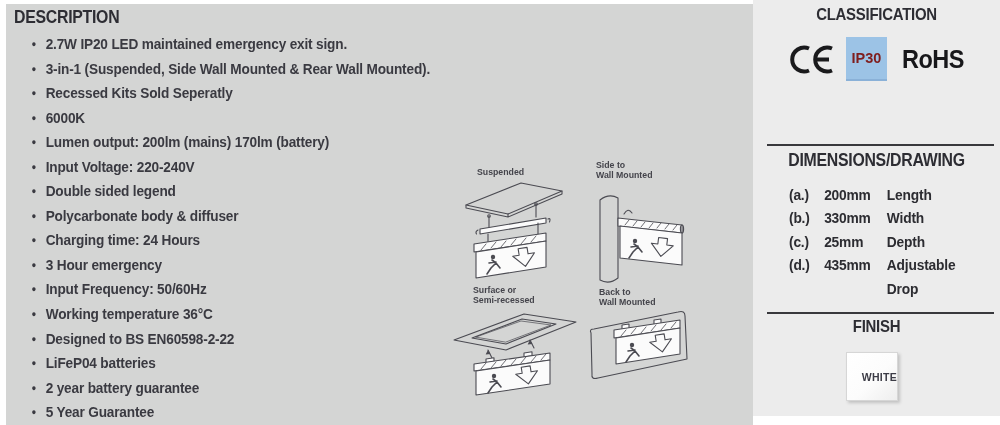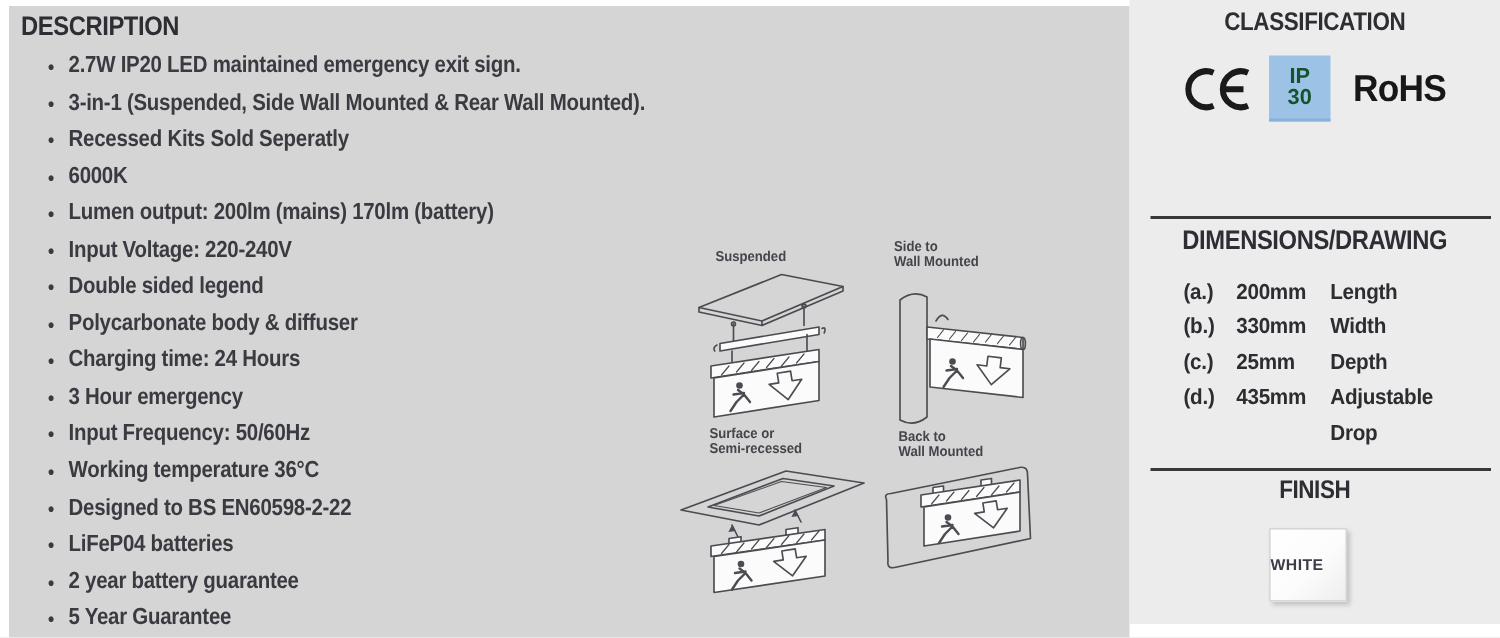--- a/index.html
+++ b/index.html
@@ -16,36 +16,36 @@
     font-size:15.5px;font-weight:700;color:#3a3a41;letter-spacing:-0.2px;white-space:nowrap;}
   .bullets li::before{content:"●";position:absolute;left:20px;top:0;font-size:9px;color:#3a3a41;}
   .dlabel{position:absolute;font-size:9.5px;line-height:10px;font-weight:700;color:#44444b;
     transform:scaleX(0.92);transform-origin:0 0;}
   .dlabel span{display:block;}
   .dsvg{position:absolute;}
   
   .rp-h{position:absolute;left:0;width:100%;text-align:center;font-size:17px;}
   .class-h{top:5px;}
   .marks{position:absolute;top:34px;left:0;width:100%;height:50px;display:flex;align-items:center;justify-content:center;gap:13px;}
-  .ip-badge{width:41px;height:42px;background:#9cc3e6;border-bottom:2px solid #8ab1d8;color:#14532d;
-    font-weight:700;font-size:14.5px;line-height:14.5px;display:flex;flex-direction:column;align-items:center;justify-content:center;}
+  .ip-badge{width:41px;height:42px;background:#9cc3e6;border-bottom:2px solid #8ab1d8;color:#7f1d1d;
+    font-weight:700;font-size:14.5px;line-height:14.5px;display:flex;align-items:center;justify-content:center;}
   .rohs{font-size:25px;font-weight:700;color:#17171a;letter-spacing:-0.5px;transform:scaleX(0.94);}
   .rule{position:absolute;left:14px;width:227px;height:2px;background:#38383c;}
   .rule1{top:144px;}
   .rule2{top:312px;}
   .dims-h{top:150px;font-size:18px;}
   .dims{position:absolute;top:184px;left:36px;display:grid;grid-template-columns:37px 66px 88px;
     font-size:14.5px;line-height:23.4px;font-weight:700;color:#2c2c31;letter-spacing:-0.2px;
     transform:scaleX(0.95);transform-origin:0 0;}
   .dims .d{white-space:normal;}
   .finish-h{top:317px;font-size:17px;}
   .swatch{position:absolute;left:93px;top:352px;width:50px;height:47px;
     background:linear-gradient(135deg,#ffffff 0%,#fcfcfc 55%,#eeeeee 100%);
     border:1px solid #d6d6d6;box-shadow:2px 2px 3px rgba(0,0,0,0.18);
-    display:flex;align-items:center;justify-content:flex-start;}
+    display:flex;align-items:center;justify-content:flex-end;}
   .swatch span{font-size:10.5px;font-weight:700;color:#3c3c46;letter-spacing:0.3px;}
   svg{display:block;}
 </style>
 </head>
 <body>
 
 <div class="page">
 
   <div class="left-panel">
     <h2 class="h cond desc-h">DESCRIPTION</h2>

